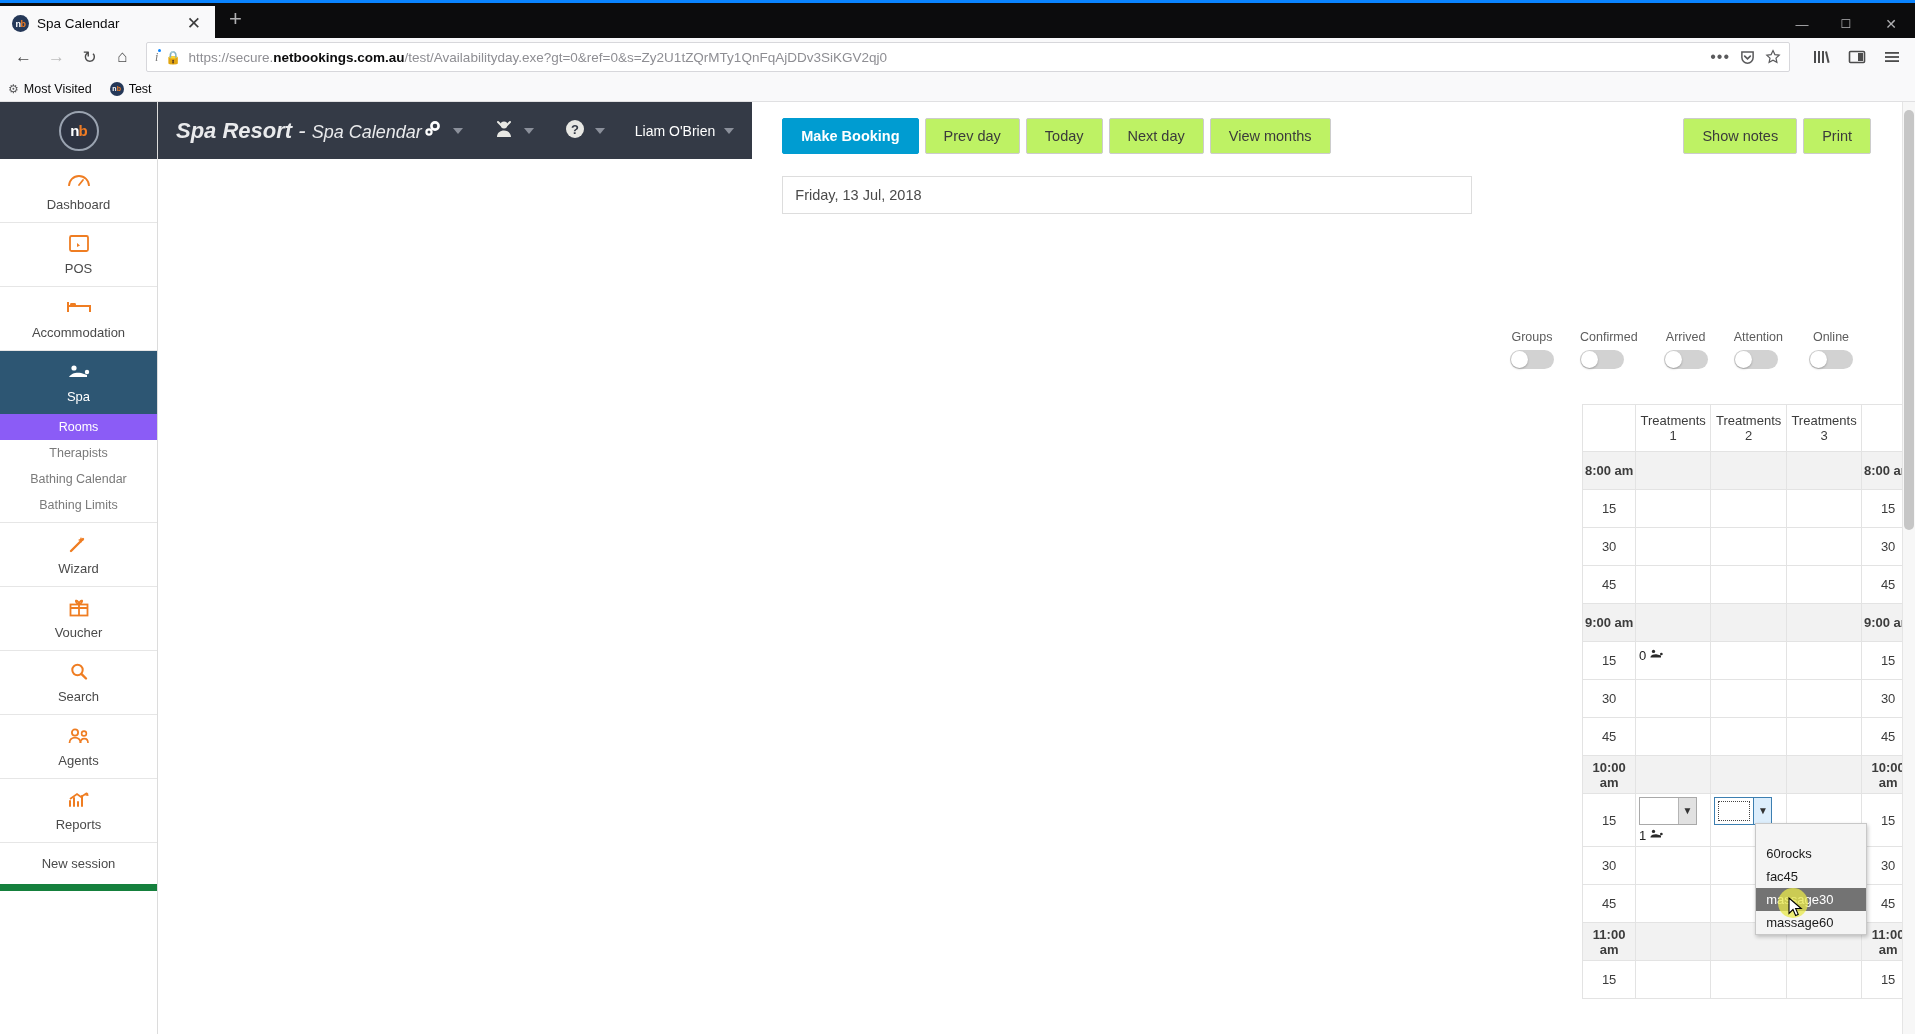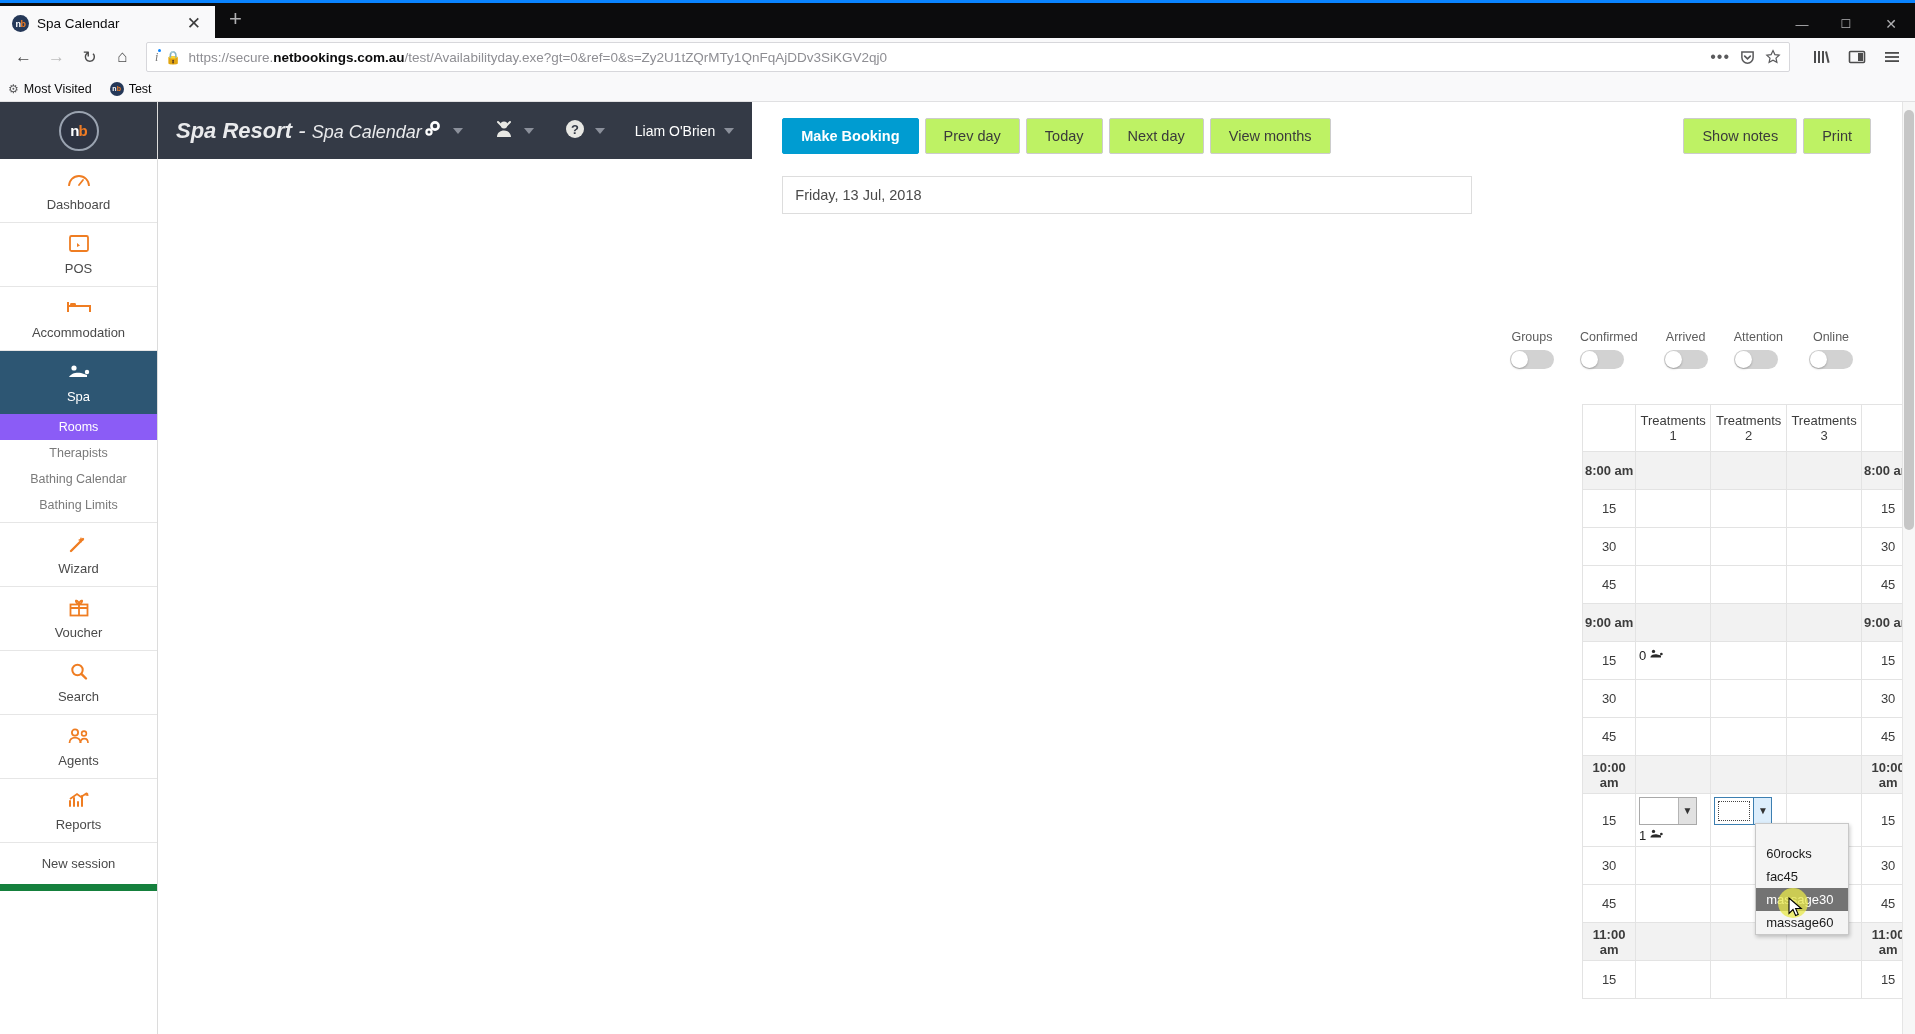--- a/index.html
+++ b/index.html
@@ -137,21 +137,21 @@
   .mini-sel .arrow { width: 18px; background: #e1e1e1; border-left: 1px solid #b5b5b5;
                      display: flex; align-items: center; justify-content: center; }
   .mini-sel.focused { border: 1px solid #3c7fb1; }
   .mini-sel.focused .face { position: relative; }
   .mini-sel.focused .face::after { content:""; position:absolute; inset:3px; border:1px dotted #444; }
   .mini-sel.focused .arrow { background: #ddeefc; border-left: 1px solid #3c7fb1; }
   .chev { font-size: 10px; color: #333; line-height: 1; }
   .cellnum { font-size: 13px; color: #222; margin-top: 3px; display: flex; align-items: center; gap: 3px; }
 
   .dropdown {
-    position: absolute; left: 1003px; top: 721px; width: 94px; background: #f4f4f4;
+    position: absolute; left: 1003px; top: 721px; width: 112px; background: #f4f4f4;
     border: 1px solid #c8c8c8; box-shadow: 1px 2px 4px rgba(0,0,0,.22); z-index: 40; padding-top: 18px;
   }
   .dd-item { font-size: 13px; color: #1a1a1a; padding: 4px 8px 4px 10px; cursor: pointer; }
   .dd-item.hl { background: #737373; color: #fff; }
   .cursor-glow { position: absolute; left: 1026px; top: 786px; width: 30px; height: 30px;
                  border-radius: 50%; background: #e8e84a; opacity: .75; z-index: 45; pointer-events:none;}
   .cursor-arrow { position: absolute; left: 1036px; top: 795px; z-index: 46; pointer-events:none;}
 
   .scrollbar { position: absolute; right: 0; top: 0; width: 13px; height: 100%; background: #f7f7f7; border-left:1px solid #e5e5e5;}
   .scroll-thumb { position: absolute; right: 1px; top: 8px; width: 10px; height: 420px; background: #c6c6c6; border-radius: 5px; }

